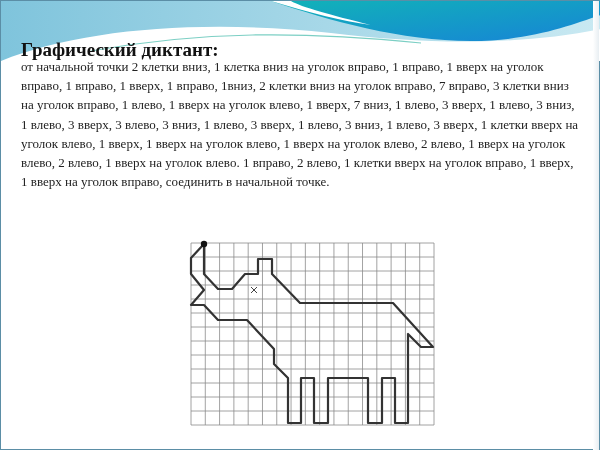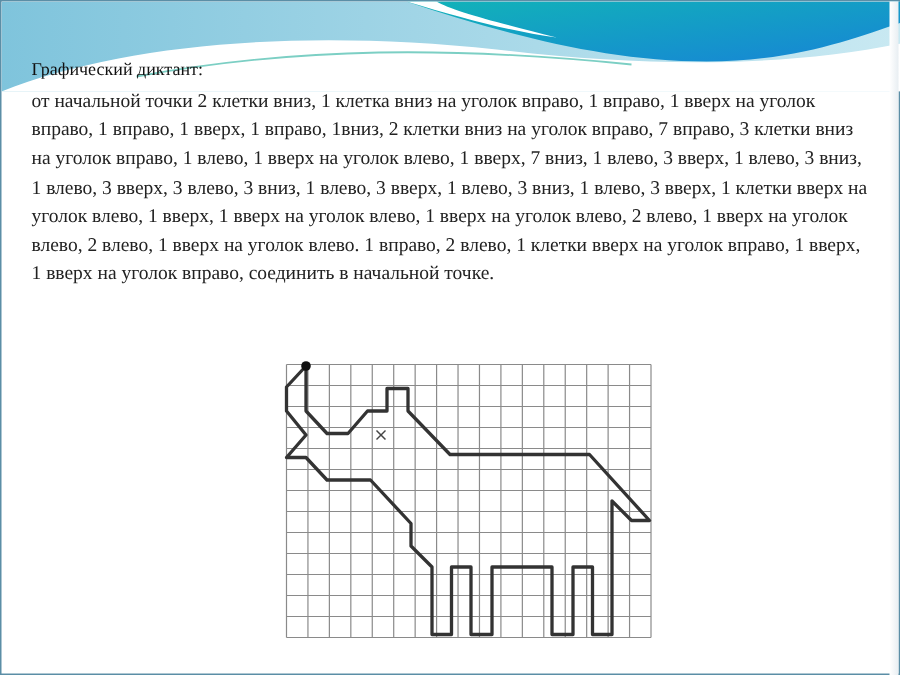--- a/index.html
+++ b/index.html
@@ -1,19 +1,19 @@
 <!DOCTYPE html>
 <html><head>
 <meta charset="utf-8">
 <style>
   html, body { margin:0; padding:0; }
   body { width:600px; height:450px; position:relative; overflow:hidden; background:#ffffff; font-family:"Liberation Serif", serif; }
   .slide-frame { position:absolute; inset:0; border:1px solid #5b8ea6; box-sizing:border-box; }
   .header-wave { position:absolute; left:0; top:0; width:600px; height:60px; }
-  .title { position:absolute; left:20px; top:38px; font-size:12px; font-weight:normal; color:#111; }
+  .title { position:absolute; left:20px; top:38px; font-size:19px; font-weight:bold; color:#111; }
   .body-text { position:absolute; left:20px; top:56px; width:560px; font-size:13px; line-height:19.2px; color:#222; }
   .grid-svg { position:absolute; left:0; top:0; width:600px; height:450px; }
   .right-edge { position:absolute; right:0; top:0; width:6px; height:450px; background:linear-gradient(to right,#ffffff,#e8eef2); }
 </style>
 </head>
 <body>
 
 <div class="slide-frame">
   <svg class="header-wave" viewBox="0 0 600 60" preserveAspectRatio="none">
     <defs>

